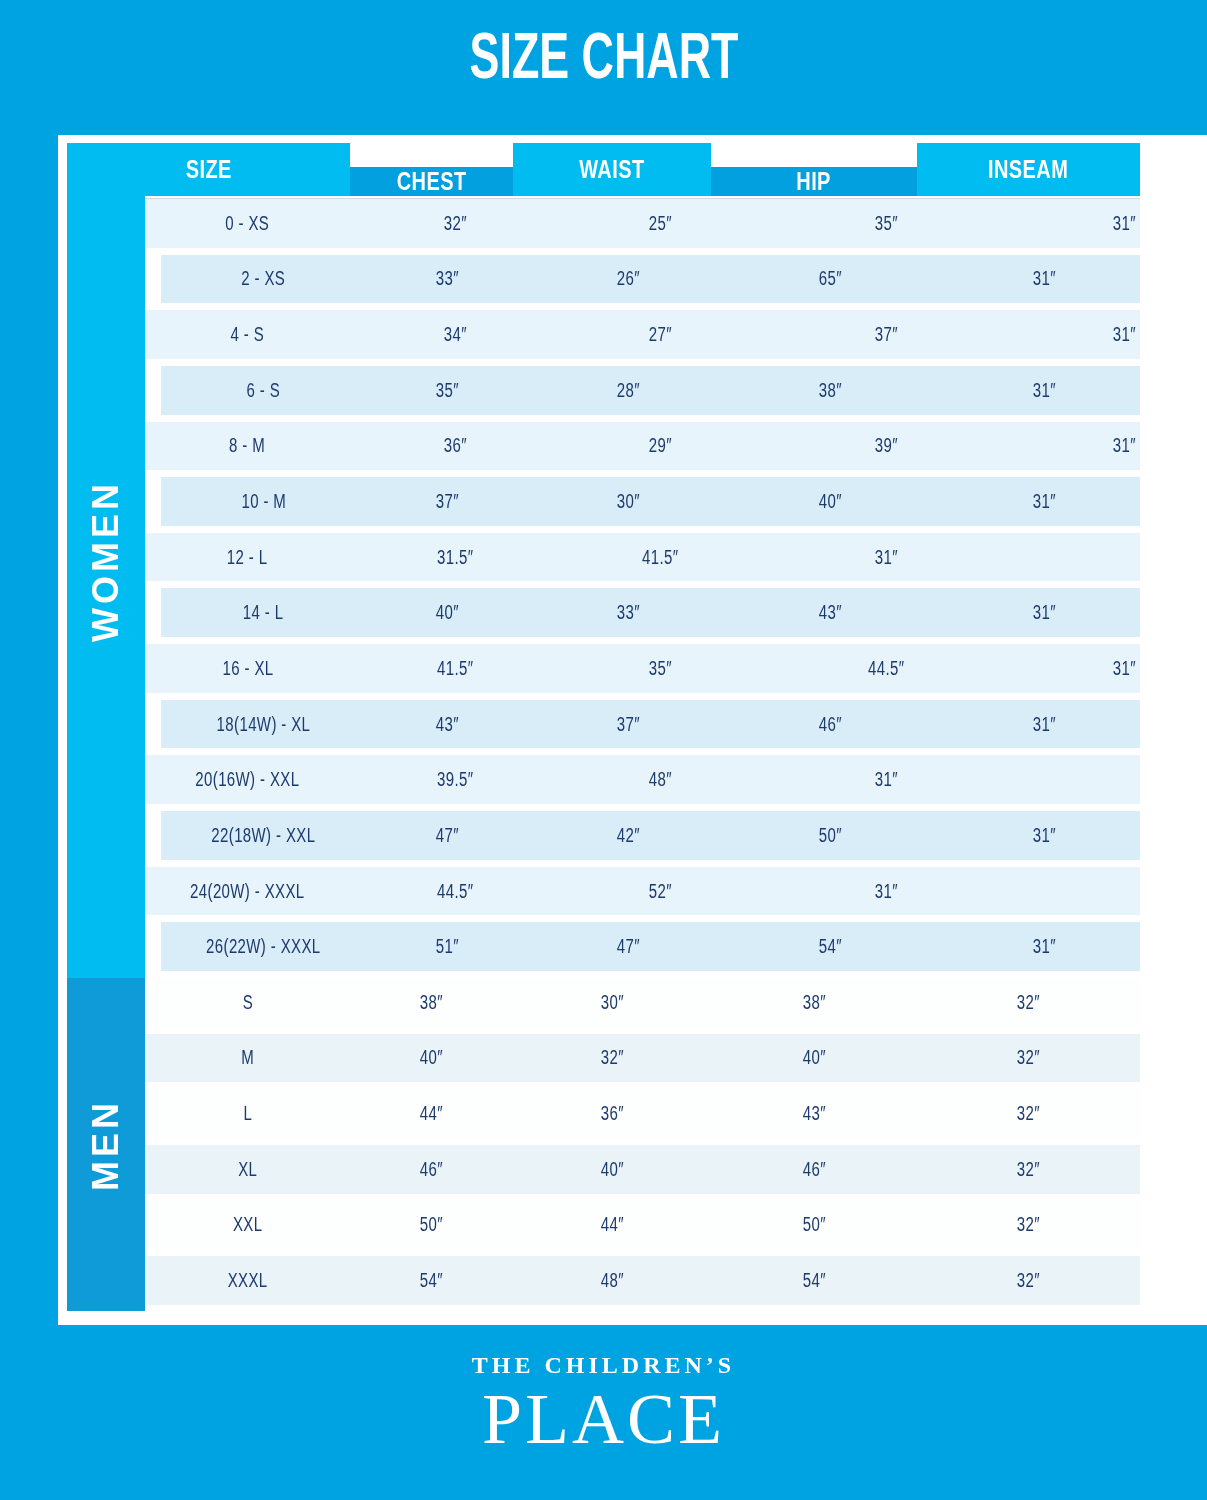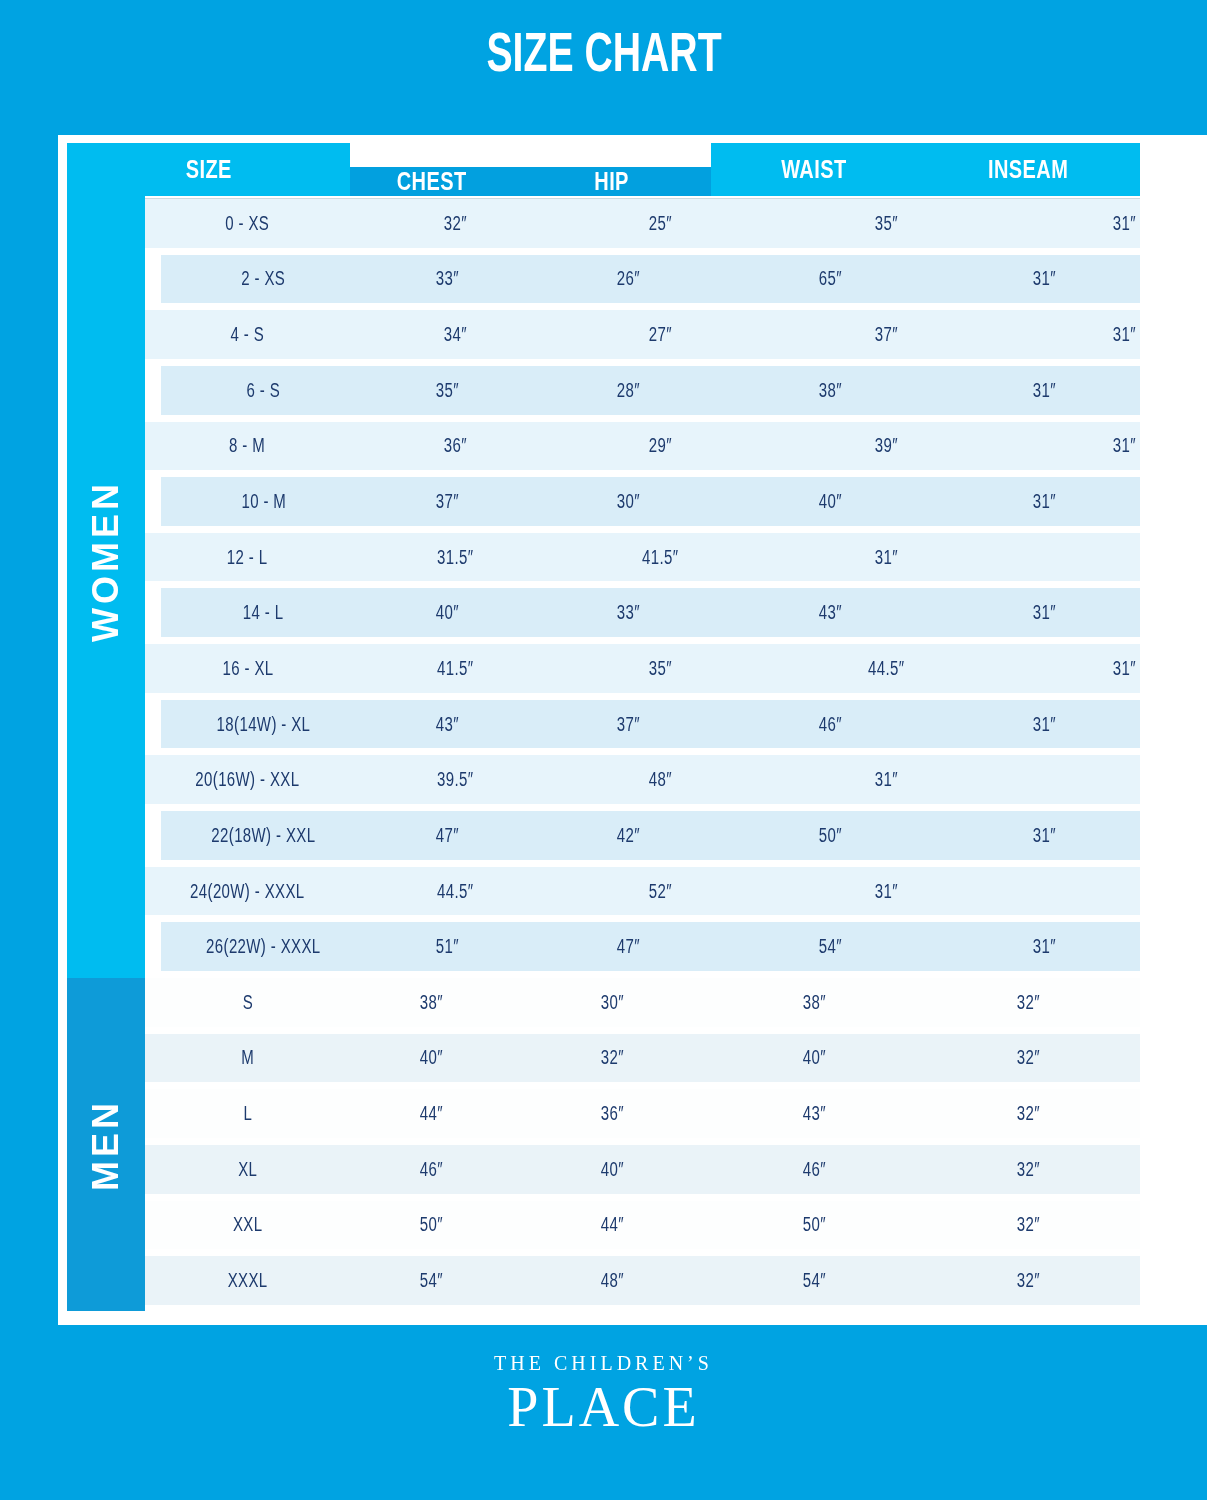--- a/index.html
+++ b/index.html
@@ -6,21 +6,21 @@
   .page {
     position:relative; width:1207px; height:1500px; overflow:hidden;
     background:var(--page_bg,#00A3E2);
     font-family:"Liberation Sans", sans-serif;
   }
   .cond { display:inline-block; transform:scaleX(0.75); transform-origin:50% 50%; white-space:nowrap; }
 
   
   .title {
     position:absolute; left:0; right:0; top:24px; text-align:center;
-    color:#ffffff; font-weight:bold; font-size:56px; line-height:1;
+    color:#ffffff; font-weight:bold; font-size:64px; line-height:1;
   }
   .title .cond { transform:scaleX(0.70); }
 
   
   .frame { position:absolute; left:58px; top:135px; width:1172px; height:1190px; background:#ffffff; }
 
   .header-row {
     position:absolute; left:9px; top:8px; width:1073px; height:44px;
     display:grid; grid-template-columns:283px 163px 198px 206px 223px;
   }
@@ -50,22 +50,22 @@
   .row.light  { background-color:var(--row_light,#E7F4FB);gap:24px; }
   .row.blue   { background-color:var(--row_blue,#D9EDF8);padding-left:16px; }
   .row.white  { background-color:var(--men_row_white,#FDFEFE); }
   .row.mlight { background-color:var(--men_row_light,#EAF3F8); }
   .cell { display:flex; align-items:center; justify-content:center; color:var(--text_navy,#1D3A6D); font-size:20px; }
   .cell .cond { letter-spacing:0.5px; }
 
   
   .brand { position:absolute; left:0; right:0; top:1352px; text-align:center; color:#ffffff;
            font-family:"Liberation Serif", serif; }
-  .brand-top  { font-size:20px; letter-spacing:4px; }
-  .brand-main { font-size:56px; letter-spacing:3px; line-height:1.0; margin-top:4px; }
+  .brand-top  { font-size:24px; letter-spacing:4px;font-weight:bold; }
+  .brand-main { font-size:72px; letter-spacing:3px; line-height:1.0; margin-top:4px; }
 </style>
 </head>
 <body>
 
 <div class="page">
 
   <div class="title">
     <span class="cond">SIZE CHART</span>
   </div>
 
@@ -74,25 +74,25 @@
     <div class="sidebar-w"></div>
     <div class="sidebar-m"></div>
 
     <div class="header-row">
       <div class="hc light">
         <span class="cond">SIZE</span>
       </div>
       <div class="hc dark">
         <span class="cond">CHEST</span>
       </div>
+      <div class="hc light">
+        <span class="cond">WAIST</span>
+      </div>
       <div class="hc dark">
         <span class="cond">HIP</span>
-      </div>
-      <div class="hc light">
-        <span class="cond">WAIST</span>
       </div>
       <div class="hc light">
         <span class="cond">INSEAM</span>
       </div>
     </div>
 
     <div class="rows" id="rows">
         <div class="row light">
     <div class="cell">
             <span class="cond">0 - XS</span>

